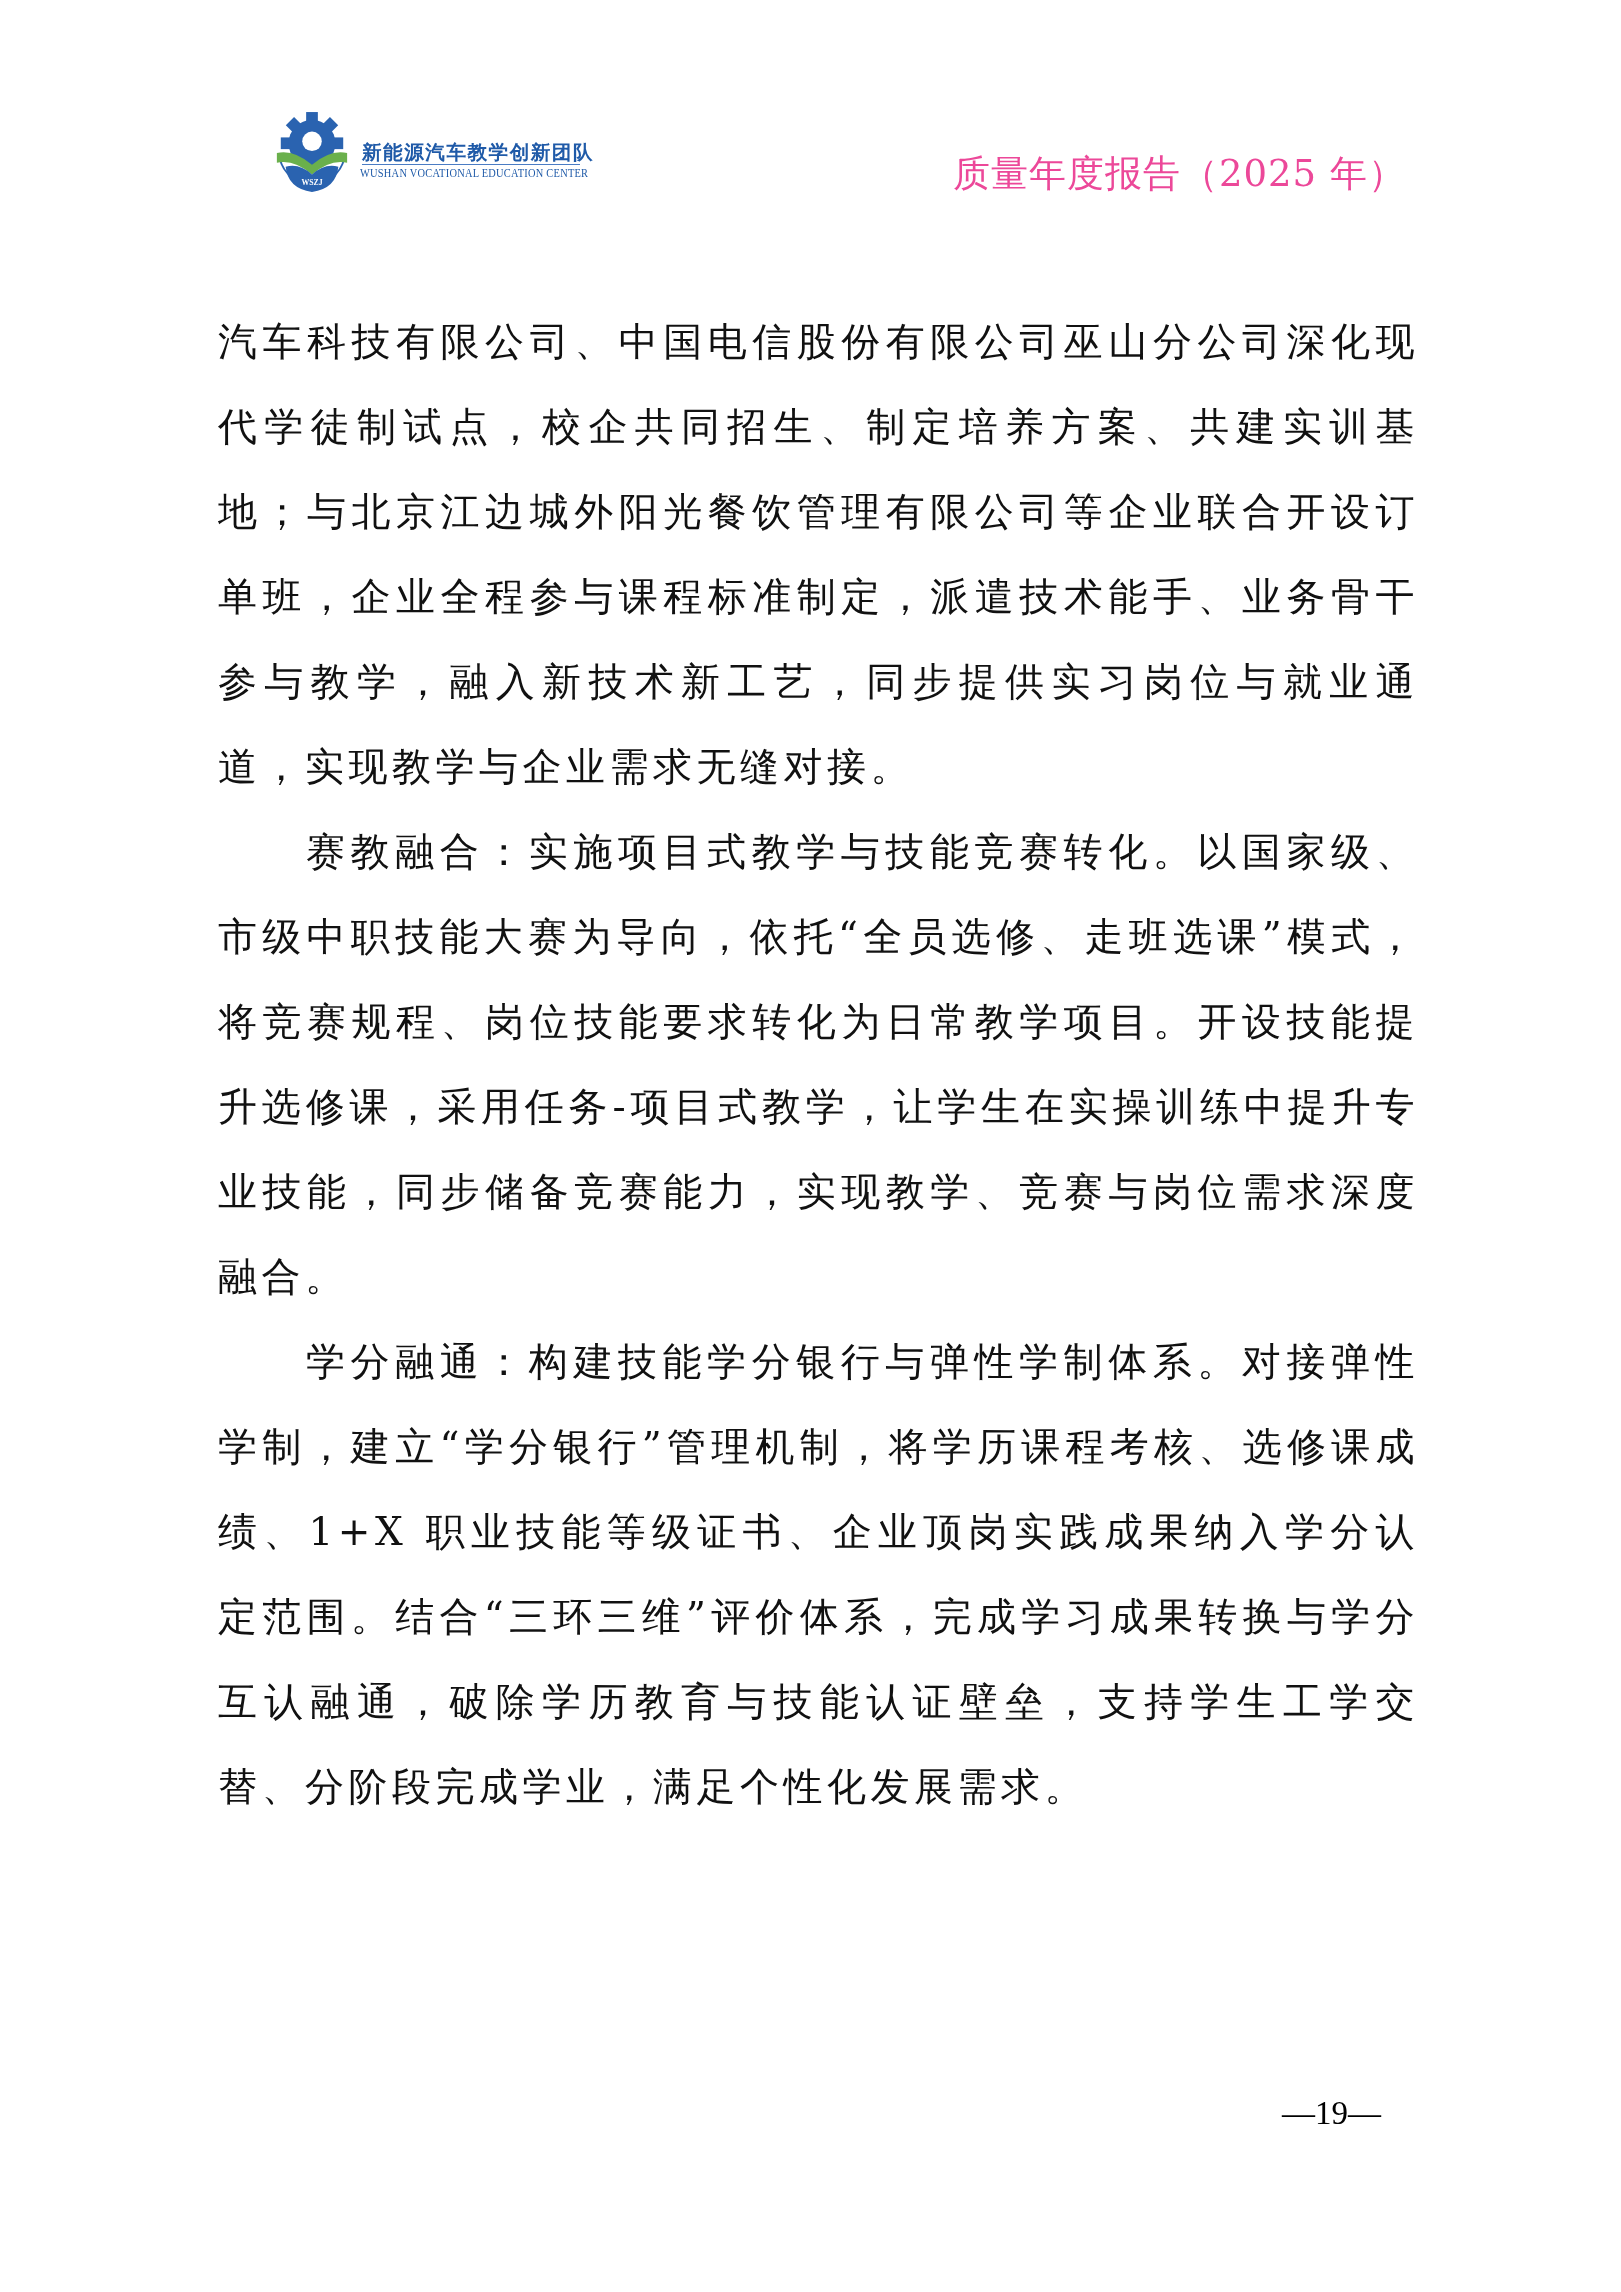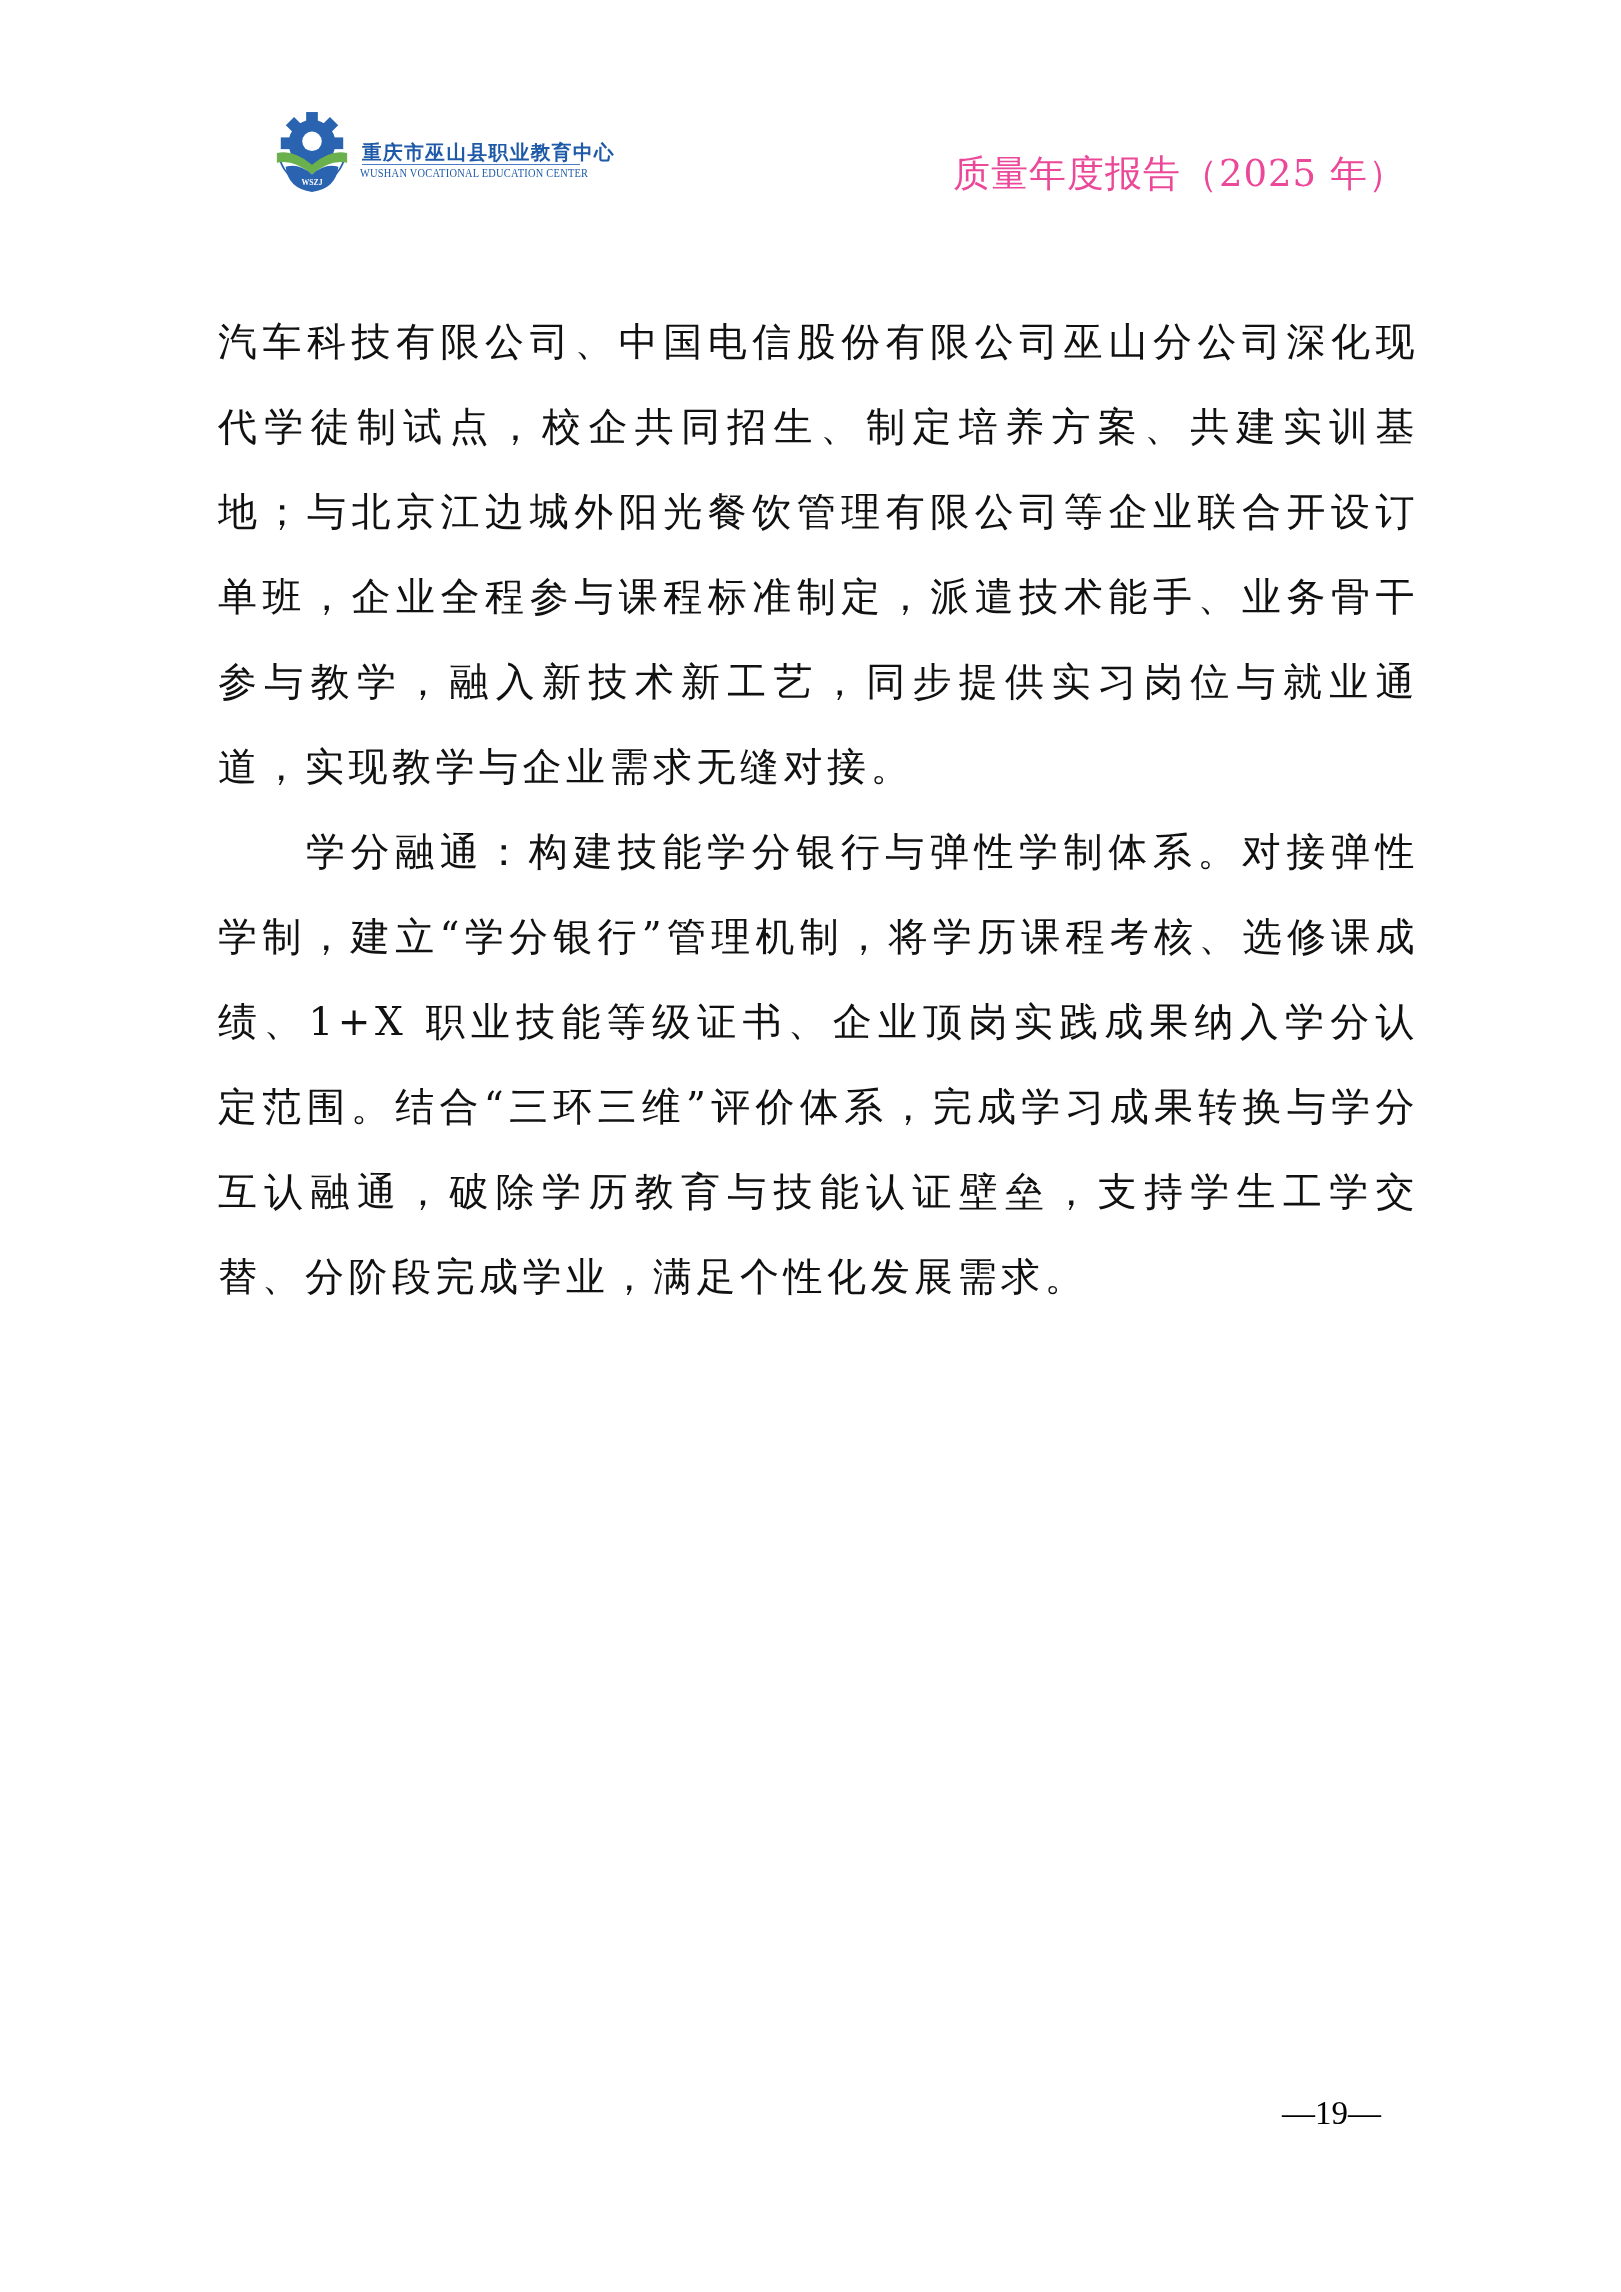--- a/index.html
+++ b/index.html
@@ -31,26 +31,27 @@
     </g>
     <circle cx="41" cy="32" r="10" fill="#ffffff"></circle>
 
     <path d="M8 50 A34 34 0 0 0 74 50" fill="none" stroke="#2a63b0" stroke-width="2"></path>
 
     <path d="M5 44 Q22 40 41 56 Q60 40 77 44 L77 54 Q60 50 41 66 Q22 50 5 54 Z" fill="#6ab04c"></path>
 
     <path d="M14 58 Q28 54 41 66 Q54 54 68 58 Q66 80 41 84 Q16 80 14 58 Z" fill="#2a63b0"></path>
     <text x="41" y="77" font-family="Liberation Serif, serif" font-size="8" font-weight="bold" fill="#ffffff" text-anchor="middle">WSZJ</text>
   </svg>
-  <div class="logo-cn">重庆市巫山县职业教育中心</div>
+  <div class="logo-cn">新能源汽车教学创新团队</div>
   <div class="logo-rule"></div>
   <div class="logo-en">WUSHAN  VOCATIONAL EDUCATION CENTER</div>
 </div>
 
 <div class="report-title">质量年度报告（2025 年）</div>
 
 <div class="body-text">
   <p class="cont">汽车科技有限公司、中国电信股份有限公司巫山分公司深化现代学徒制试点，校企共同招生、制定培养方案、共建实训基地；与北京江边城外阳光餐饮管理有限公司等企业联合开设订单班，企业全程参与课程标准制定，派遣技术能手、业务骨干参与教学，融入新技术新工艺，同步提供实习岗位与就业通道，实现教学与企业需求无缝对接。</p>
+  <p>赛教融合：实施项目式教学与技能竞赛转化。以国家级、市级中职技能大赛为导向，依托“全员选修、走班选课”模式，将竞赛规程、岗位技能要求转化为日常教学项目。开设技能提升选修课，采用任务-项目式教学，让学生在实操训练中提升专业技能，同步储备竞赛能力，实现教学、竞赛与岗位需求深度融合。</p>
   <p>学分融通：构建技能学分银行与弹性学制体系。对接弹性学制，建立“学分银行”管理机制，将学历课程考核、选修课成绩、1+X 职业技能等级证书、企业顶岗实践成果纳入学分认定范围。结合“三环三维”评价体系，完成学习成果转换与学分互认融通，破除学历教育与技能认证壁垒，支持学生工学交替、分阶段完成学业，满足个性化发展需求。</p>
 </div>
 
 <div class="page-num">—19—</div>
 
 
 </body></html>

